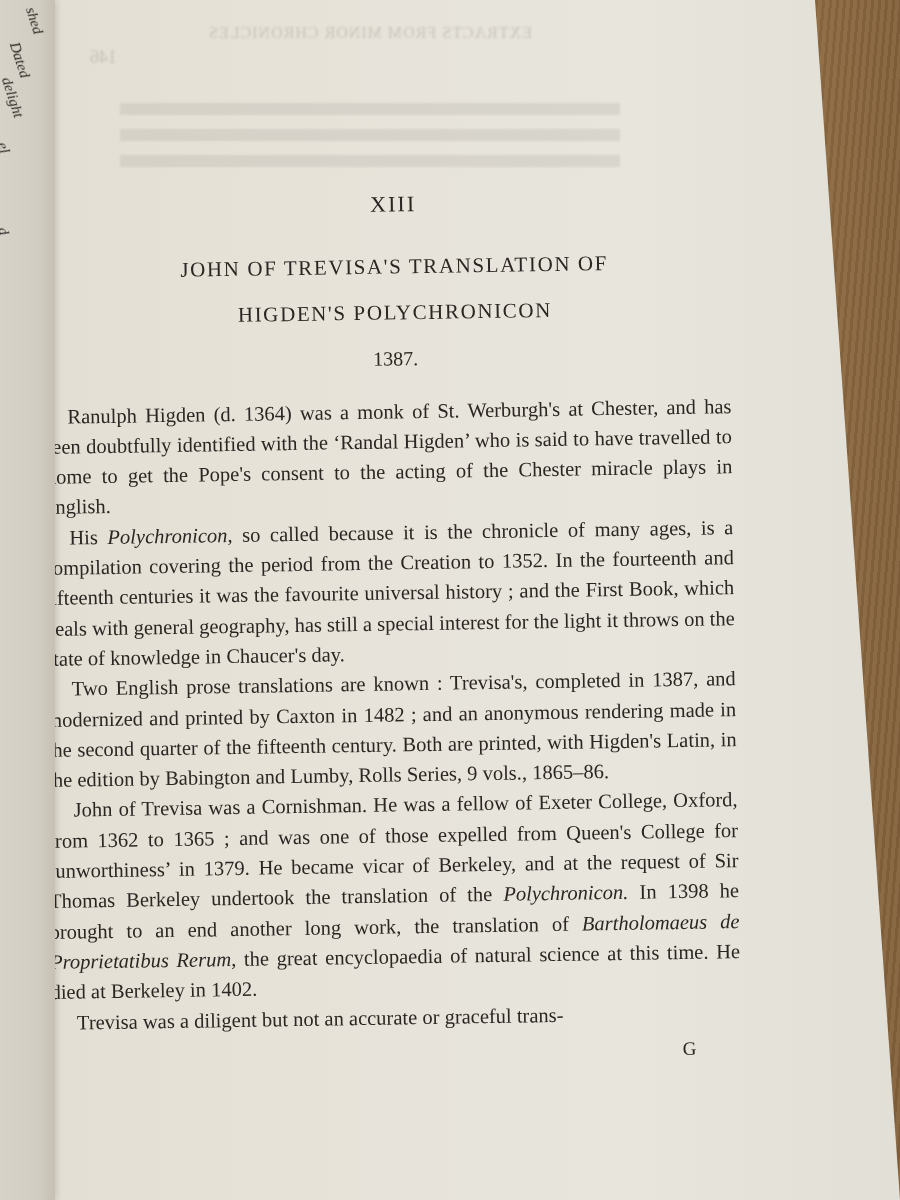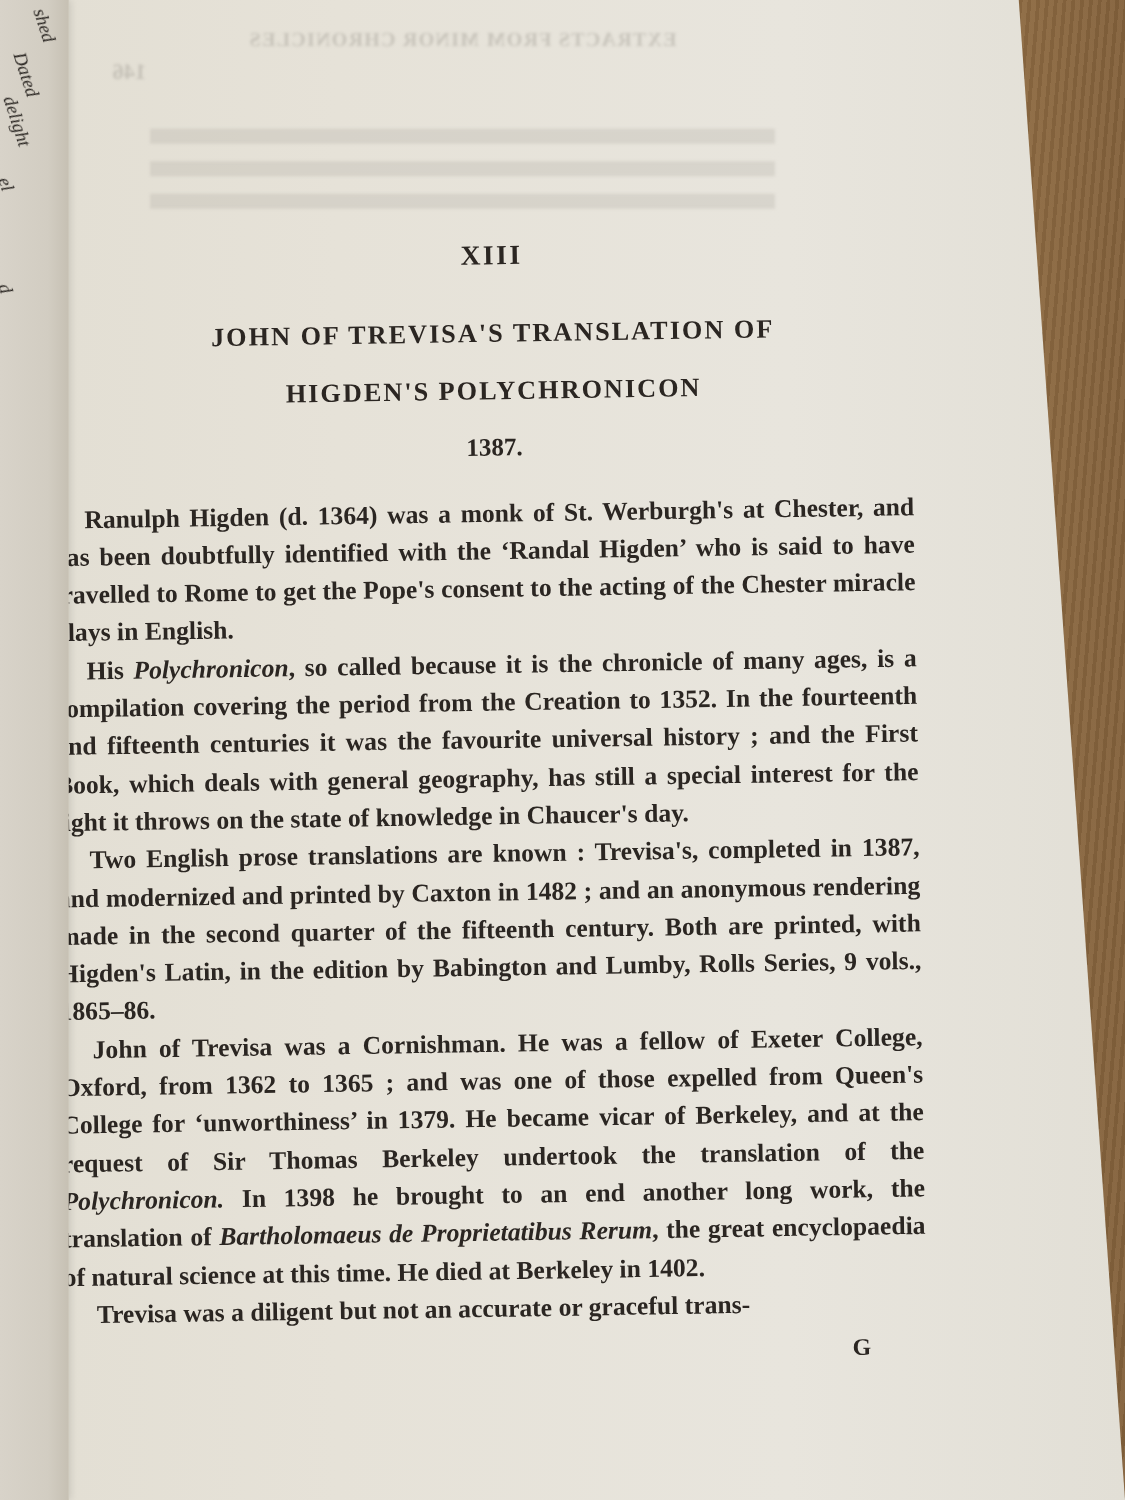--- a/index.html
+++ b/index.html
@@ -11,21 +11,20 @@
     .wood {
       position: absolute; inset: 0;
       background:
         repeating-linear-gradient(95deg, rgba(0,0,0,0.06) 0 3px, rgba(255,255,255,0.04) 3px 7px),
         linear-gradient(90deg, #9a7448 0%, #7e5e38 40%, #a27c50 70%, #84623c 100%);
     }
     .page {
       position: absolute; inset: 0;
       background: linear-gradient(90deg, #d9d4c8 0%, #e3dfd4 6%, #e6e2d8 30%, #e8e5dd 70%, #e2dfd6 100%);
       clip-path: polygon(0 0, 815px 0, 900px 1200px, 0 1200px);
-      font-weight: bold;
     }
     .left-page {
       position: absolute; left: 0; top: 0; width: 55px; height: 1200px;
       background: linear-gradient(90deg, #d8d3c9 0%, #d2cdc2 70%, #c6c0b3 100%);
       box-shadow: 2px 0 6px rgba(0,0,0,0.12);
     }
     .left-page .frag {
       position: absolute; color: #2a2622; font-size: 15px; font-style: italic;
       transform: rotate(72deg); transform-origin: left top; white-space: nowrap;
       filter: blur(0.6px);

